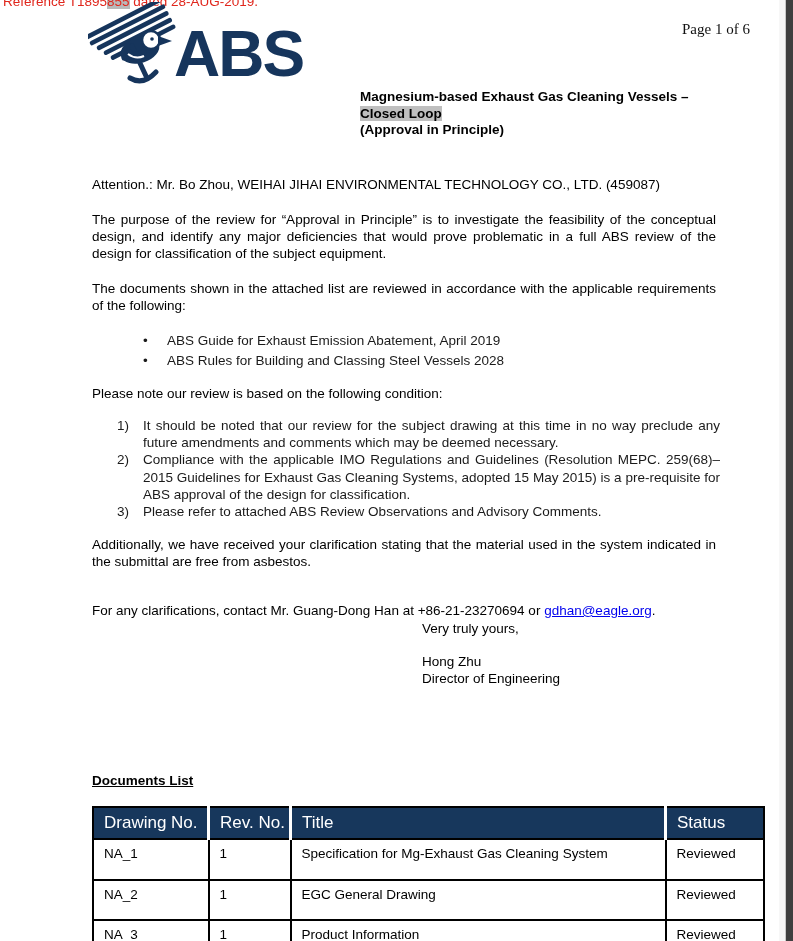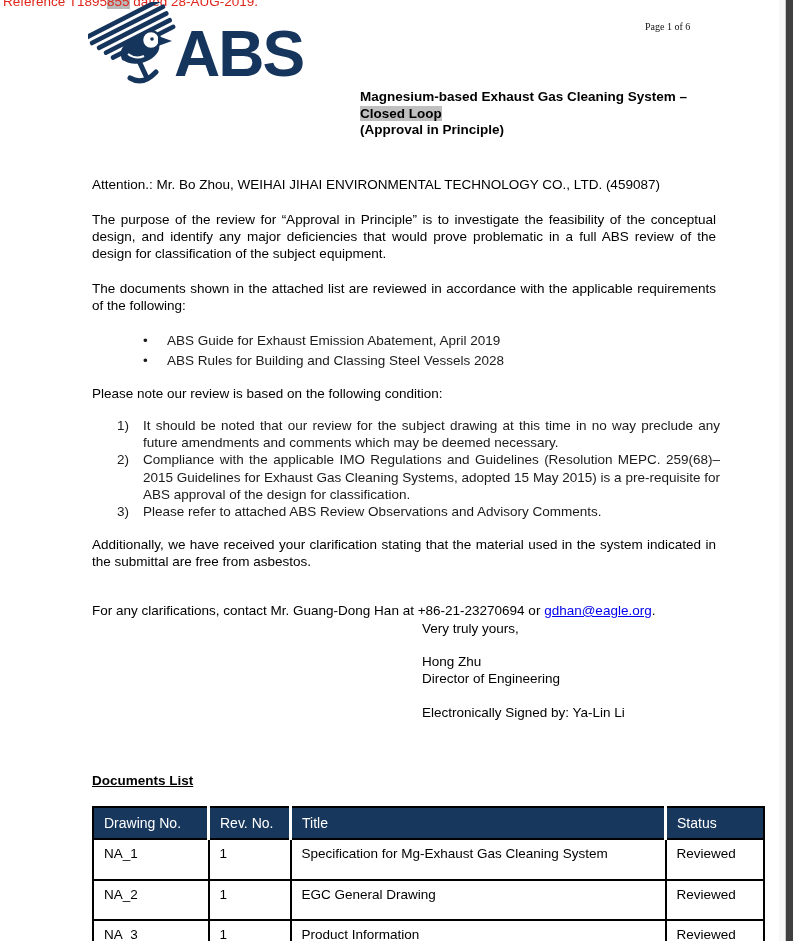--- a/index.html
+++ b/index.html
@@ -10,21 +10,21 @@
   .abs{position:absolute;}
   
   .ref-line{top:-6px;left:3px;font-size:13.5px;color:#e0261c;white-space:nowrap;}
   .ref-line .hl{background:#b9b9b9;}
   
   .window-edge{top:0;right:0;width:7px;height:941px;background:#3f3f3f;border-left:1px solid #c9c9c9;}
   .edge-shade{top:0;right:7px;width:7px;height:941px;background:#f7f7f7;}
   
   .logo{left:88px;top:2px;width:228px;height:84px;}
   
-  .pageno{left:645px;top:21px;font-family:"Liberation Serif","DejaVu Serif",serif;font-size:10px;color:#111;}
+  .pageno{left:682px;top:21px;font-family:"Liberation Serif","DejaVu Serif",serif;font-size:15px;color:#111;}
   
   .task{left:347px;top:89px;font-weight:bold;line-height:16.6px;color:#000;}
   .task .ind{padding-left:13px;}
   .task .hl{background:#bfbfbf;margin-top:36px;}
   
   .para{left:92px;width:624px;line-height:17px;color:#000;}
   .just{text-align:justify;}
   .nowrap{white-space:nowrap;}
   .bullets{left:92px;width:630px;}
   .bullet-item{position:relative;padding-left:75px;line-height:20.4px;}
@@ -32,21 +32,21 @@
   .numlist{left:92px;width:628px;}
   .num-item{position:relative;padding-left:51px;line-height:17.2px;text-align:justify;}
   .num-item .marker{position:absolute;left:25px;top:0;}
   .link{color:#0000ee;text-decoration:underline;}
   .sig{left:382px;line-height:17px;color:#000;margin-left:40px;}
   
   .doc-heading{left:92px;top:773px;text-decoration:underline;color:#000;font-weight:bold;}
   table.docs{left:92px;top:806px;border-collapse:collapse;table-layout:fixed;width:630px;background:#fff;}
   table.docs th{
     background:#17375c;color:#ffffff;font-weight:normal;text-align:left;
-    height:30px;padding:0 0 0 10px;font-size:14px;
+    height:30px;padding:0 0 0 10px;font-size:17px;
     border-top:2px solid #000;border-bottom:2px solid #000;border-left:3px solid #fff;
   }
   table.docs th:first-child{border-left:2px solid #000;}
   table.docs th:last-child{border-right:2px solid #000;}
   table.docs td{
     height:27.5px;padding:0 0 11px 10px;font-size:13.5px;color:#000;background:#fff;
     border:2px solid #000;
   }
   .c1{width:103px;} .c2{width:69px;} .c3{width:362px;} .c4{width:86px;}
 </style>
@@ -85,21 +85,21 @@
         <path d="M40,52 q8,6 16,2"></path>
       </g>
 
       <text x="86" y="74" font-family="Liberation Sans, DejaVu Sans, sans-serif" font-size="64" font-weight="bold" letter-spacing="-2" fill="#16355c">ABS</text>
     </svg>
   </div>
 
   <div class="abs pageno">Page 1 of 6</div>
 
   <div class="abs task">
-    <div class="ind">Magnesium-based Exhaust Gas Cleaning System –</div>
+    <div class="ind">Magnesium-based Exhaust Gas Cleaning Vessels –</div>
     <div class="ind"><span class="hl">Closed Loop</span></div>
     <div class="ind">(Approval in Principle)</div>
   </div>
 
   <div class="abs para nowrap" style="top:176px;width:660px;">Attention.: Mr. Bo Zhou, WEIHAI JIHAI ENVIRONMENTAL TECHNOLOGY CO., LTD. (459087)</div>
 
   <div class="abs para just" style="top:211px;">The purpose of the review for “Approval in Principle” is to investigate the feasibility of the conceptual design, and identify any major deficiencies that would prove problematic in a full ABS review of the design for classification of the subject equipment.</div>
 
   <div class="abs para just" style="top:280px;">The documents shown in the attached list are reviewed in accordance with the applicable requirements of the following:</div>
 
@@ -135,21 +135,20 @@
 
   <div class="abs para" style="top:602px;">
     <span>For any clarifications, contact Mr. Guang-Dong Han at +86-21-23270694 or </span><a href="#" class="link">gdhan@eagle.org</a><span>.</span>
   </div>
 
   <div class="abs sig" style="top:620px;">Very truly yours,</div>
   <div class="abs sig" style="top:653px;">
     <div>Hong Zhu</div>
     <div>Director of Engineering</div>
   </div>
-  <div class="abs sig" style="top:704px;">Electronically Signed by: Ya-Lin Li</div>
 
   <div class="abs doc-heading">Documents List</div>
 
   <table class="docs abs">
     <thead>
       <tr>
         <th class="c1">Drawing No.</th>
         <th class="c2">Rev. No.</th>
         <th class="c3">Title</th>
         <th class="c4">Status</th>

